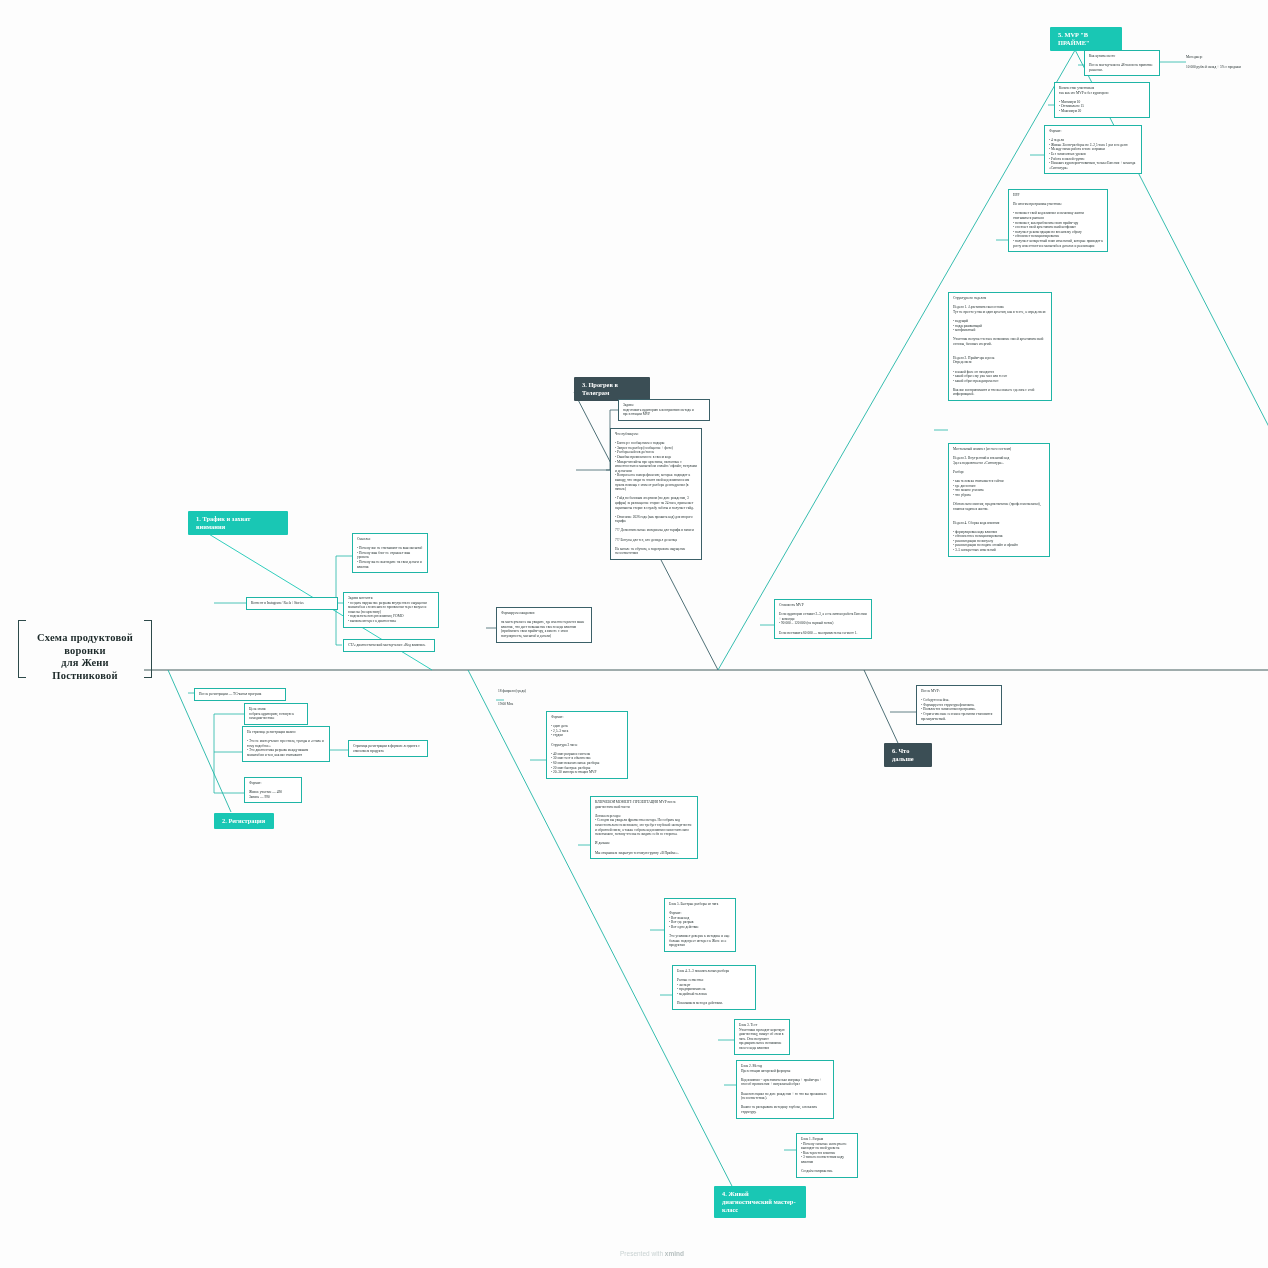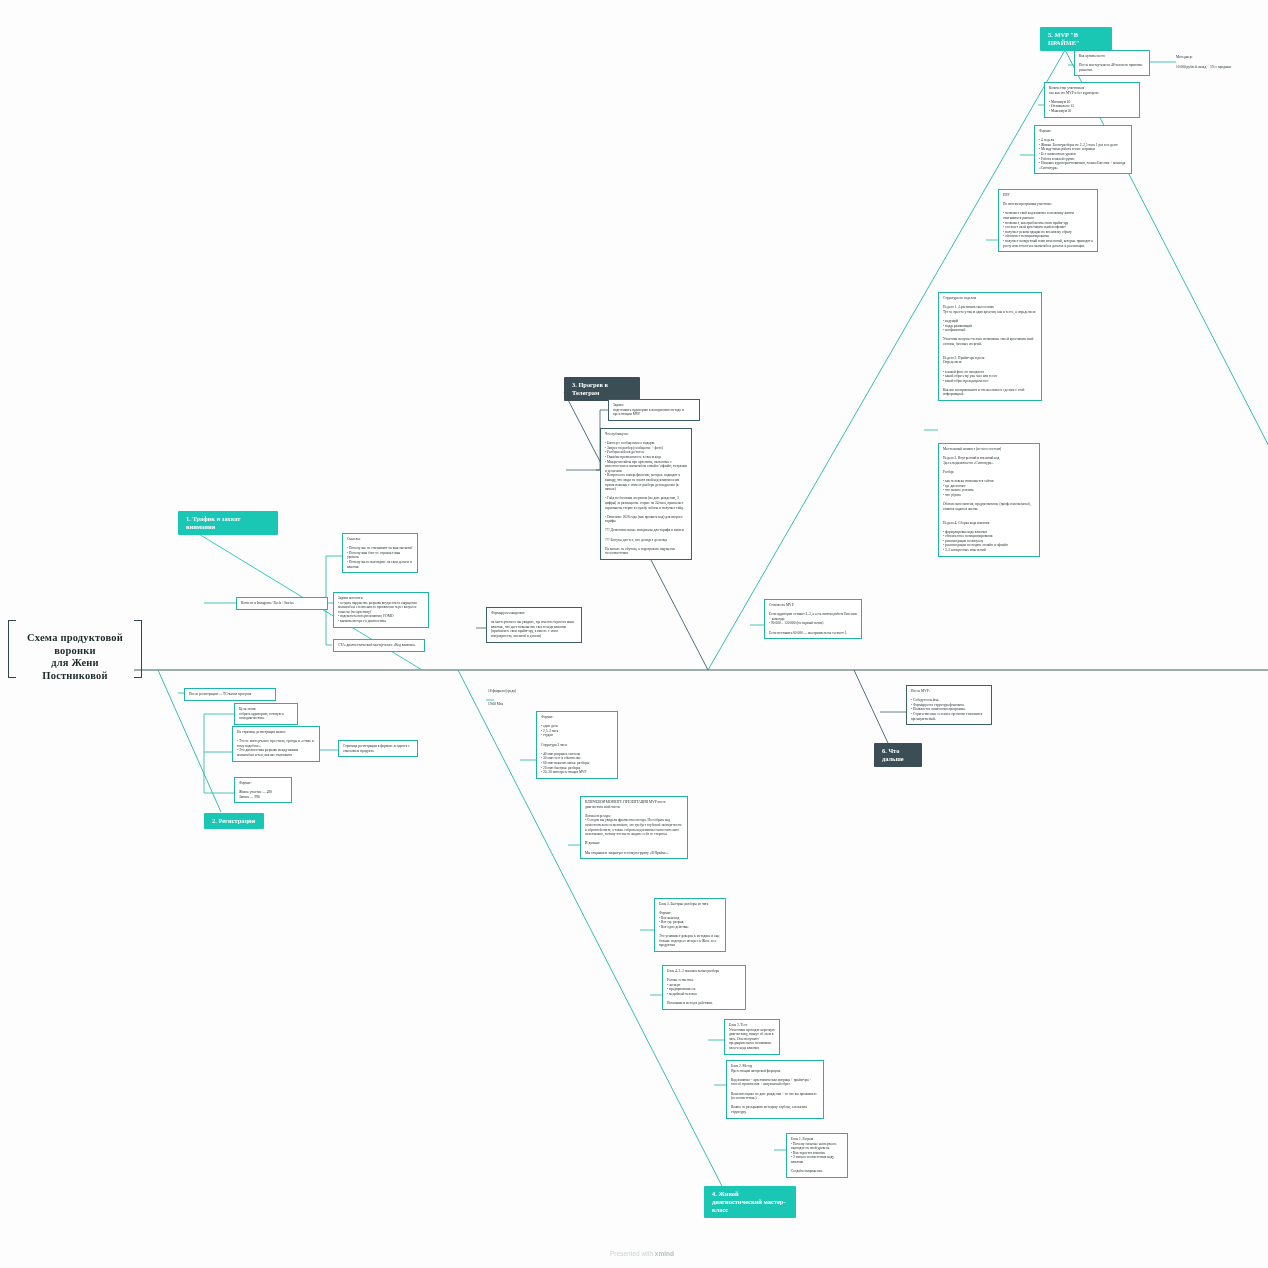--- a/index.html
+++ b/index.html
@@ -1,18 +1,18 @@
 <!DOCTYPE html>
 <html><head>
 <meta charset="utf-8">
 <style>
   html,body{margin:0;padding:0;background:#fdfdfd;}
   body{width:1268px;height:1268px;position:relative;overflow:hidden;
        font-family:"Liberation Serif", serif;color:#1d2a2a;}
-  #canvas{position:absolute;left:8px;top:0;width:1140px;height:1268px;}
+  #canvas{position:absolute;left:18px;top:0;width:1140px;height:1268px;}
   svg.lines{position:absolute;left:0;top:0;width:1268px;height:1268px;pointer-events:none;}
 
   .node{position:absolute;box-sizing:border-box;}
 
   
   .root{left:8px;top:632px;width:118px;text-align:center;font-weight:bold;
         font-size:10.5px;line-height:12.5px;letter-spacing:.2px;}
   .root .brkL,.root .brkR{position:absolute;top:-12px;width:7px;height:56px;}
   .root .brkL{left:-8px;border-left:1.3px solid #2d4a4a;border-top:1.3px solid #2d4a4a;border-bottom:1.3px solid #2d4a4a;}
   .root .brkR{right:-8px;border-right:1.3px solid #2d4a4a;border-top:1.3px solid #2d4a4a;border-bottom:1.3px solid #2d4a4a;}

